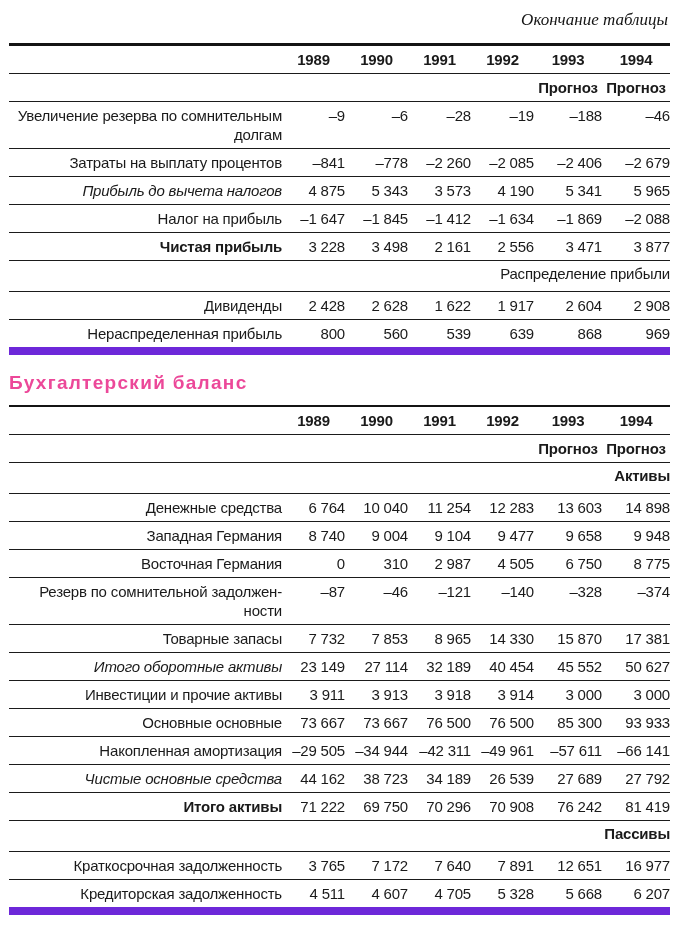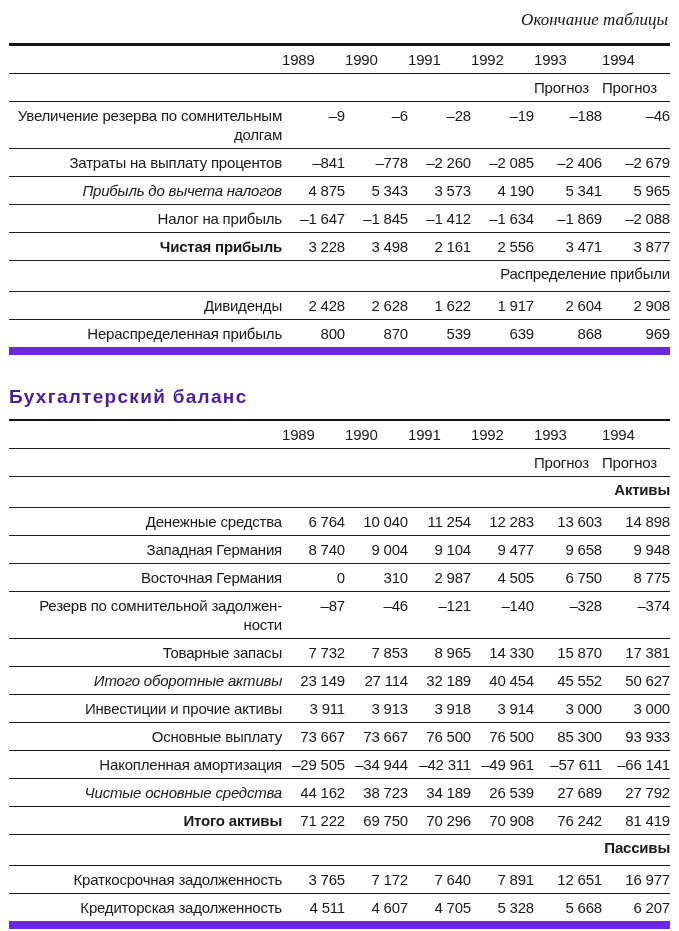--- a/index.html
+++ b/index.html
@@ -48,34 +48,34 @@
     padding: 4px 0;
     vertical-align: top;
     letter-spacing: -0.2px;
   }
   table.fin-table tr.last-row td { border-bottom: 8px solid #6d28d9; }
   td.units {
     font-weight: bold;
     font-size: 14.5px;
   }
   td.year, td.fc {
-    text-align: left;
-    font-weight: normal;
+    text-align: center;
+    font-weight: bold;
   }
   td.label { text-align: right; white-space: pre-line; padding-right: 6px; }
   td.val   { text-align: right; white-space: nowrap; }
   tr.italic td.label { font-style: italic; }
   tr.bold td.label   { font-weight: bold; }
   tr.section-row td  { padding: 3px 0 8px 0; }
   h2.heading {
     font-size: 19px;
     font-weight: bold;
     letter-spacing: 1.3px;
-    color: #4c1d95;
-    margin: 30px 0 11px 0;
+    color: #ec4899;
+    margin: 16px 0 11px 0;
     line-height: 23px;
   }
 </style>
 </head>
 <body>
 
 <div class="page">
 
   <div class="note">Окончание таблицы</div>
 
@@ -164,21 +164,21 @@
           <td class="val">2&nbsp;428</td>
           <td class="val">2&nbsp;628</td>
           <td class="val">1&nbsp;622</td>
           <td class="val">1&nbsp;917</td>
           <td class="val">2&nbsp;604</td>
           <td class="val">2&nbsp;908</td>
         </tr>
         <tr class="normal last-row">
           <td class="label">Нераспределенная прибыль</td>
           <td class="val">800</td>
-          <td class="val">870</td>
+          <td class="val">560</td>
           <td class="val">539</td>
           <td class="val">639</td>
           <td class="val">868</td>
           <td class="val">969</td>
         </tr>
       </tbody>
     </table>
 
   <h2 class="heading">Бухгалтерский баланс</h2>
 
@@ -274,21 +274,21 @@
         <tr class="normal">
           <td class="label">Инвестиции и прочие активы</td>
           <td class="val">3&nbsp;911</td>
           <td class="val">3&nbsp;913</td>
           <td class="val">3&nbsp;918</td>
           <td class="val">3&nbsp;914</td>
           <td class="val">3&nbsp;000</td>
           <td class="val">3&nbsp;000</td>
         </tr>
         <tr class="normal">
-          <td class="label">Основные выплату</td>
+          <td class="label">Основные основные</td>
           <td class="val">73&nbsp;667</td>
           <td class="val">73&nbsp;667</td>
           <td class="val">76&nbsp;500</td>
           <td class="val">76&nbsp;500</td>
           <td class="val">85&nbsp;300</td>
           <td class="val">93&nbsp;933</td>
         </tr>
         <tr class="normal">
           <td class="label">Накопленная амортизация</td>
           <td class="val">–29&nbsp;505</td>

